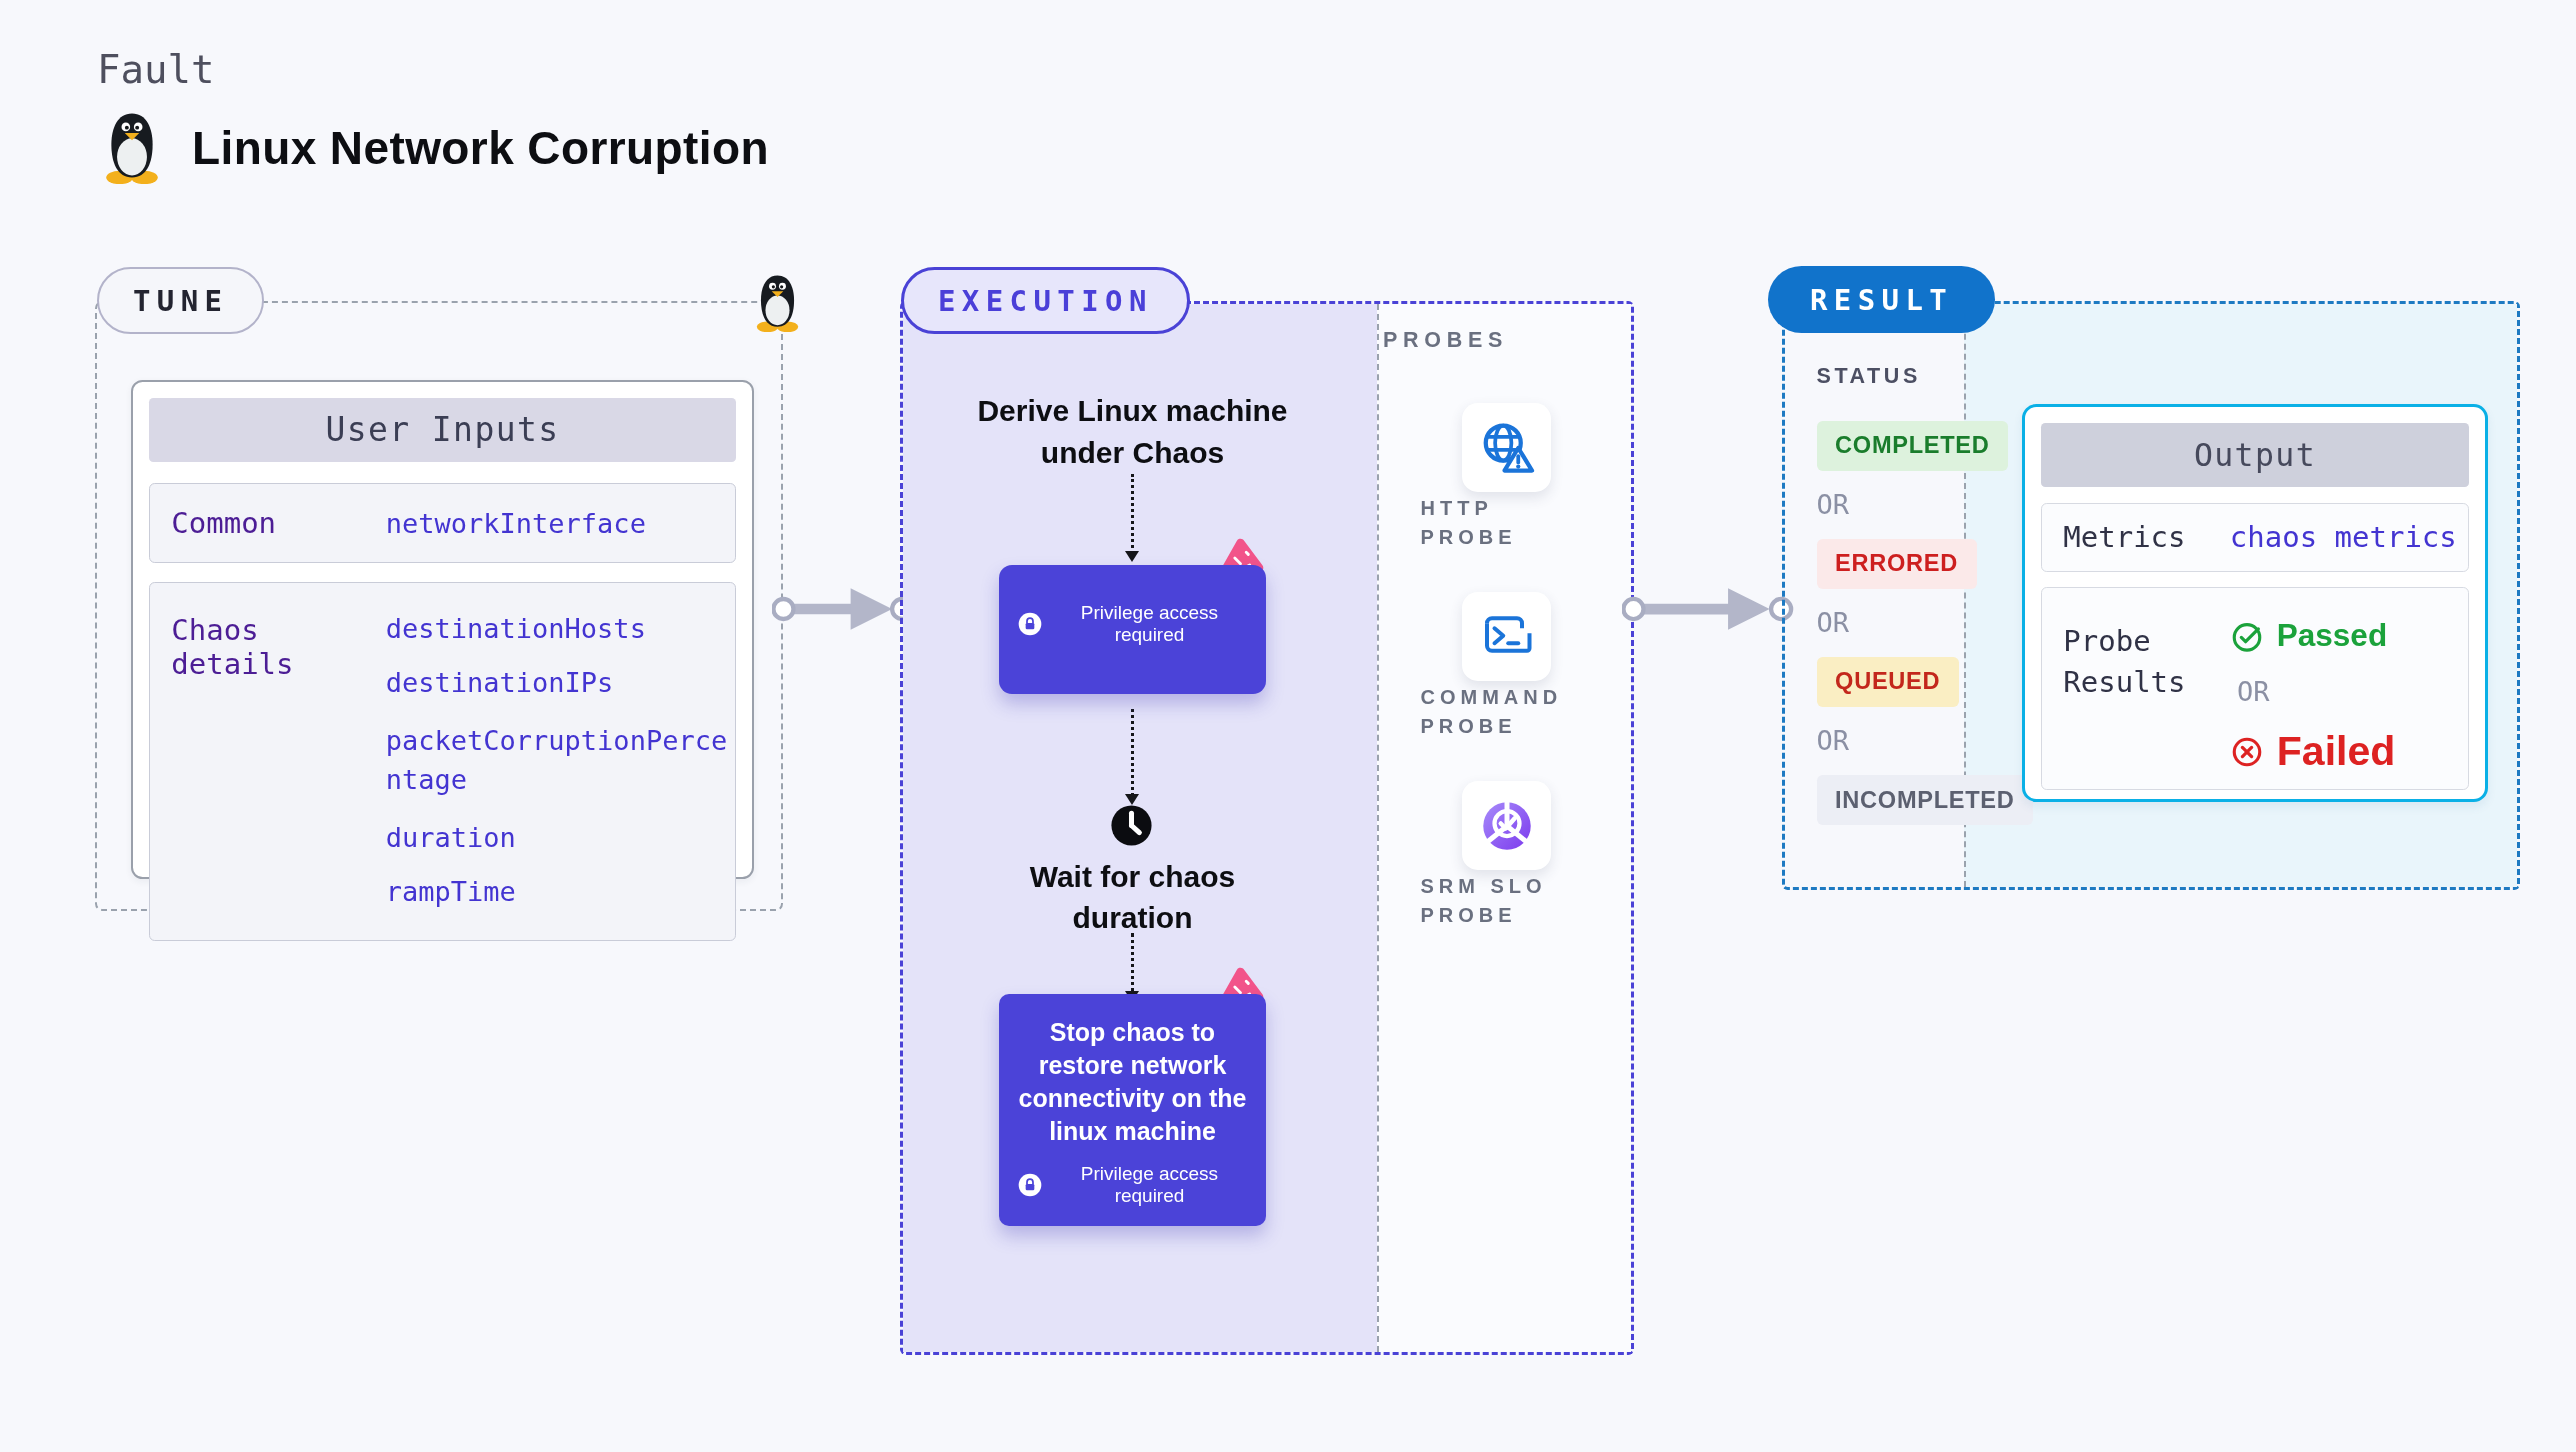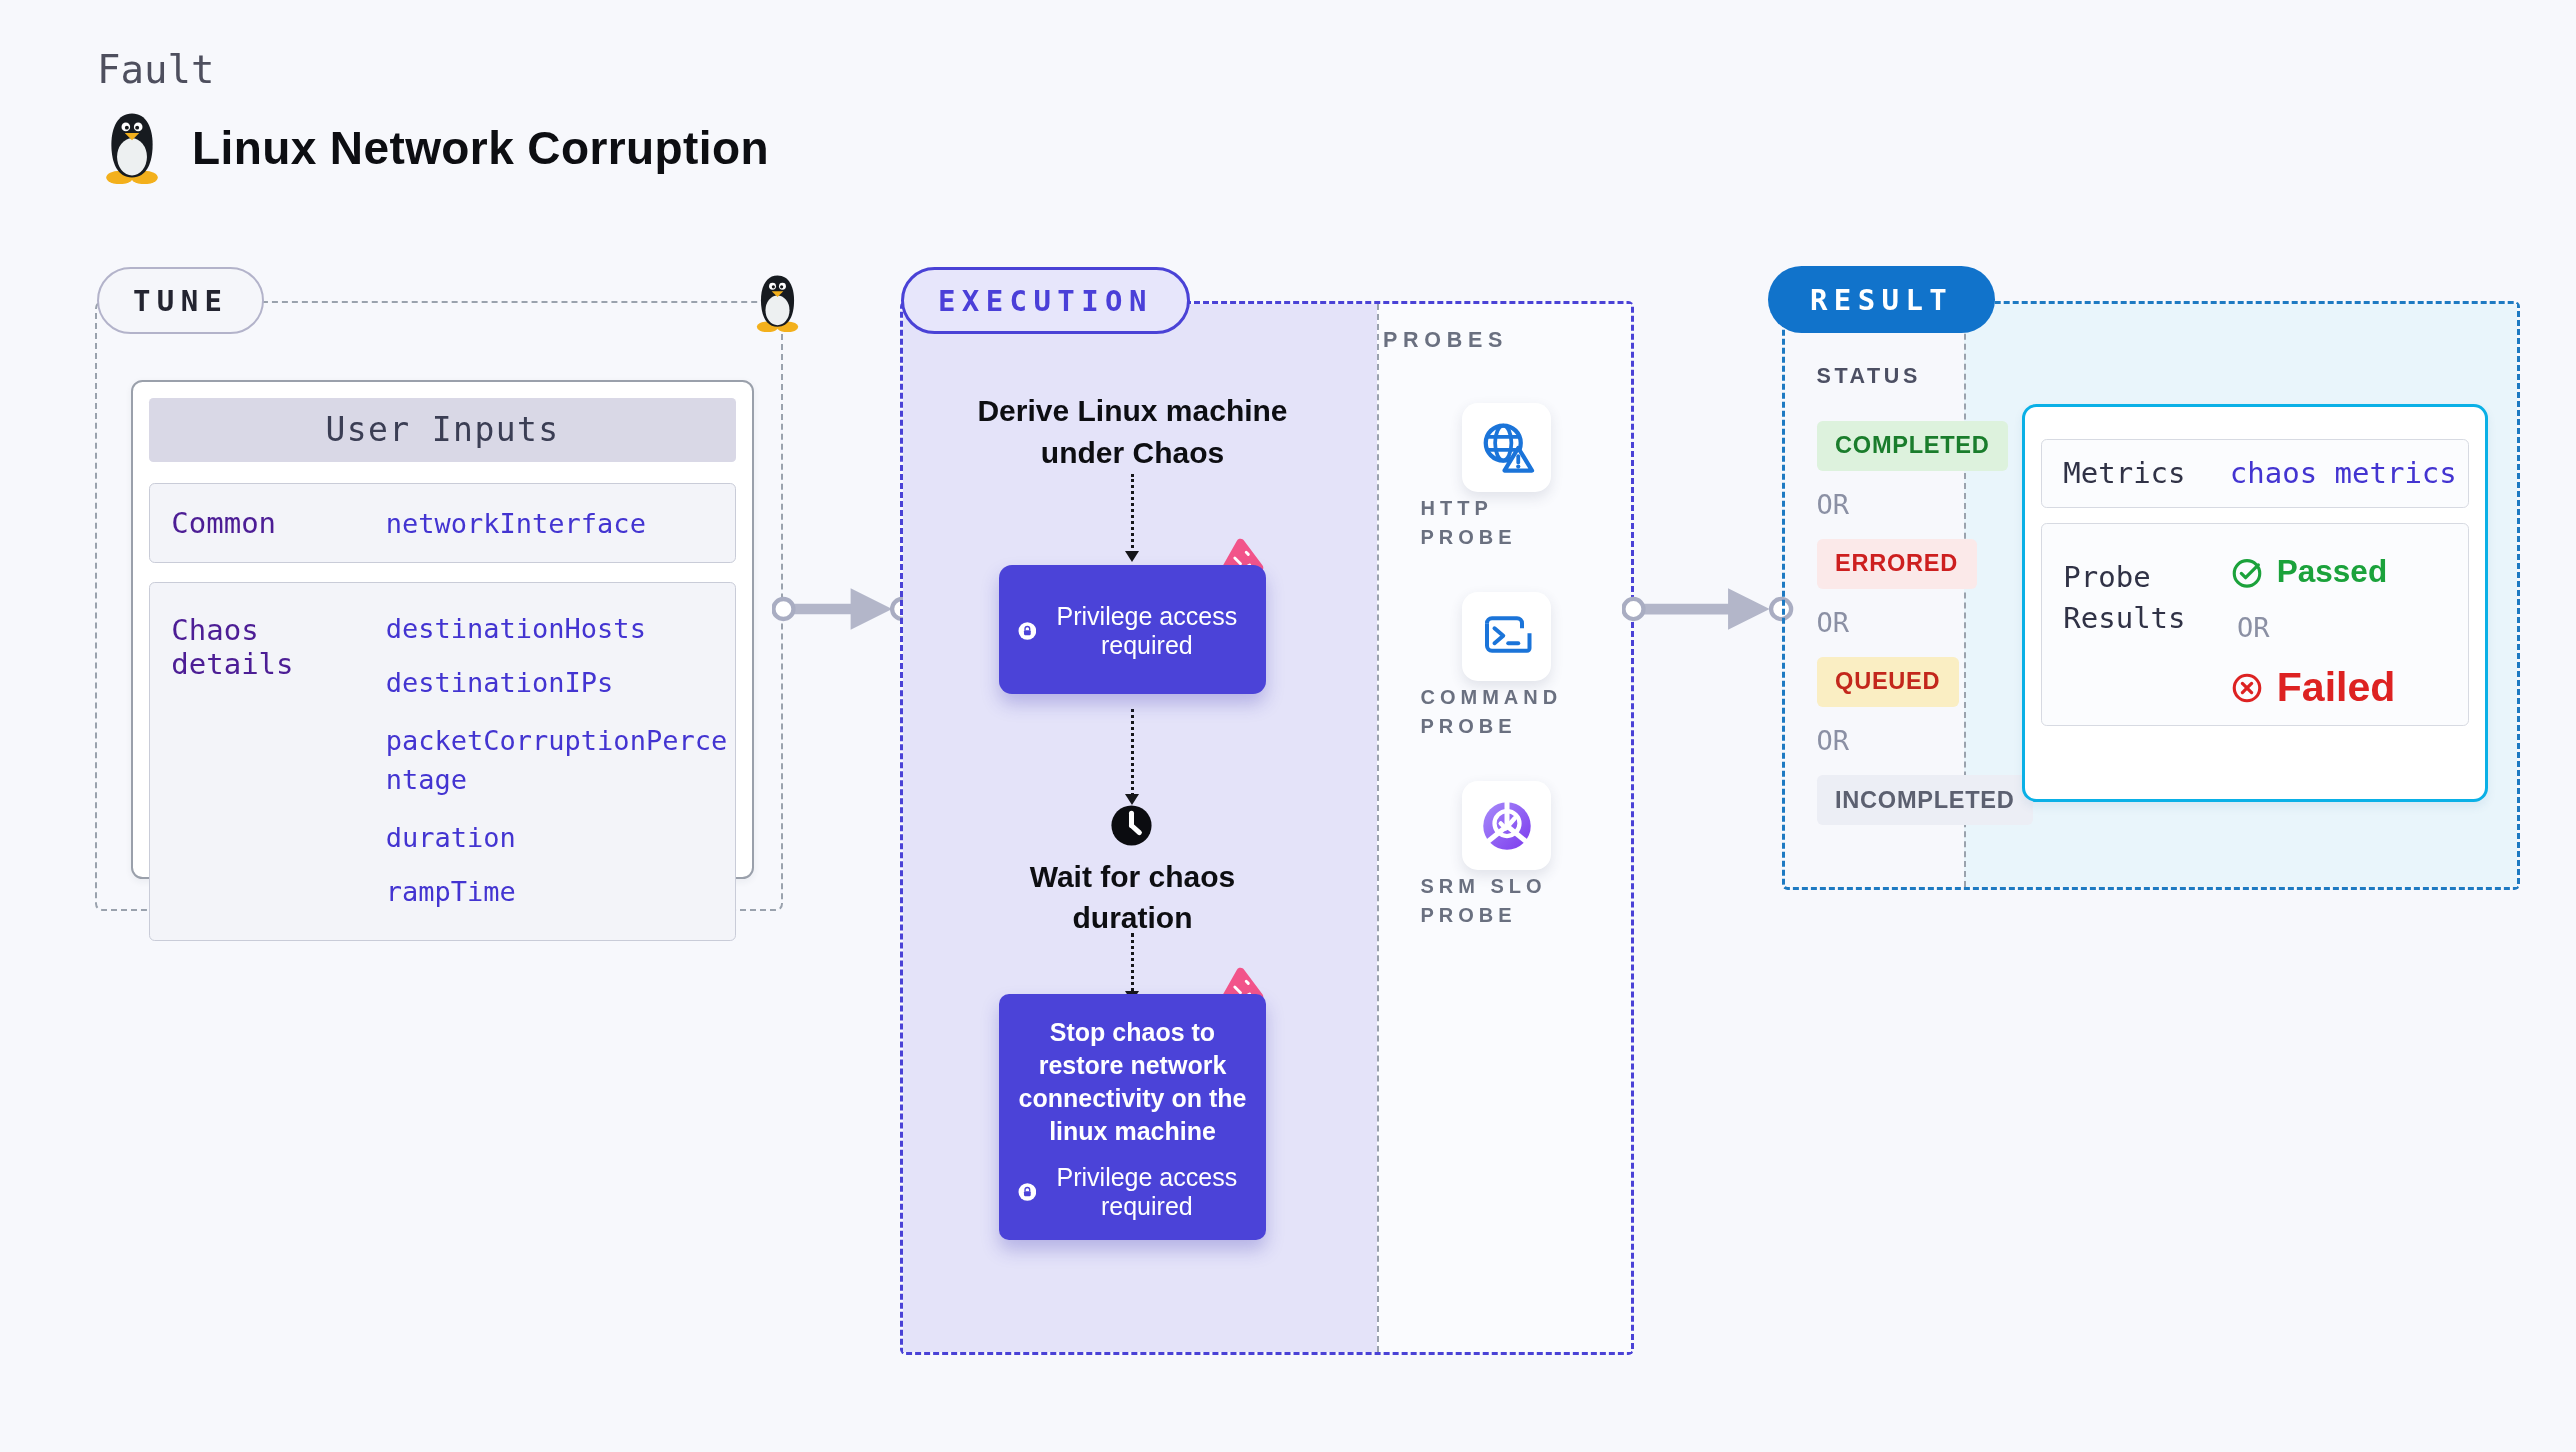--- a/index.html
+++ b/index.html
@@ -66,21 +66,21 @@
   .da2 { left:228px; top:405px; height:93px; }
   .da3 { left:228px; top:629px; height:66px; }
 
   .chaos-step { position:absolute; left:96px; width:267px; background:#4b43d8; border-radius:13px;
                 z-index:2; padding:21.5px 18.6px 18.6px 18.6px; text-align:center;
                 box-shadow:0 10px 18.6px rgba(60,55,180,0.28); }
   .chaos-step .step-text { color:#ffffff; font-size:25px; font-weight:bold; line-height:1.32; }
   .step-inject { top:261px; min-height:129px; }
   .step-stop   { top:690px; min-height:179px;border-radius:10px; }
   .priv-row { margin-top:15.8px; display:flex; align-items:center; justify-content:center; gap:10px; }
-  .priv-row span { color:#ffffff; font-size:25px; font-weight:500; }
+  .priv-row span { color:#ffffff; font-size:19px; font-weight:500; }
 
   .pink-icon { position:absolute; z-index:1; }
   .pink-inject { left:314px; top:234px; }
   .pink-stop   { left:314px; top:663px; }
 
   .clock-wrap { position:absolute; left:207px; top:500px; }
   .wait-text { position:absolute; left:86px; top:553px; width:287px; text-align:center;
                font-size:30px; font-weight:bold; color:#0d0e12; line-height:1.35; }
 
   
@@ -335,20 +335,21 @@
       <div>
         <span class="status-badge st-queued">QUEUED</span>
       </div>
       <div class="or-text">OR</div>
       <div>
         <span class="status-badge st-incompleted">INCOMPLETED</span>
       </div>
     </div>
 
     <div class="output-card">
+      <div class="output-header">Output</div>
       <div class="output-row metrics-row">
         <div class="out-label">Metrics</div>
         <div class="out-value">chaos metrics</div>
       </div>
       <div class="output-row probe-results-row">
         <div class="out-label">Probe Results</div>
         <div class="pr-col">
           <div class="pr-line">
             <svg width="34" height="34" viewBox="0 0 48 48">
               <circle cx="24" cy="26" r="18" fill="none" stroke="#1ba23b" stroke-width="4.4"></circle>

